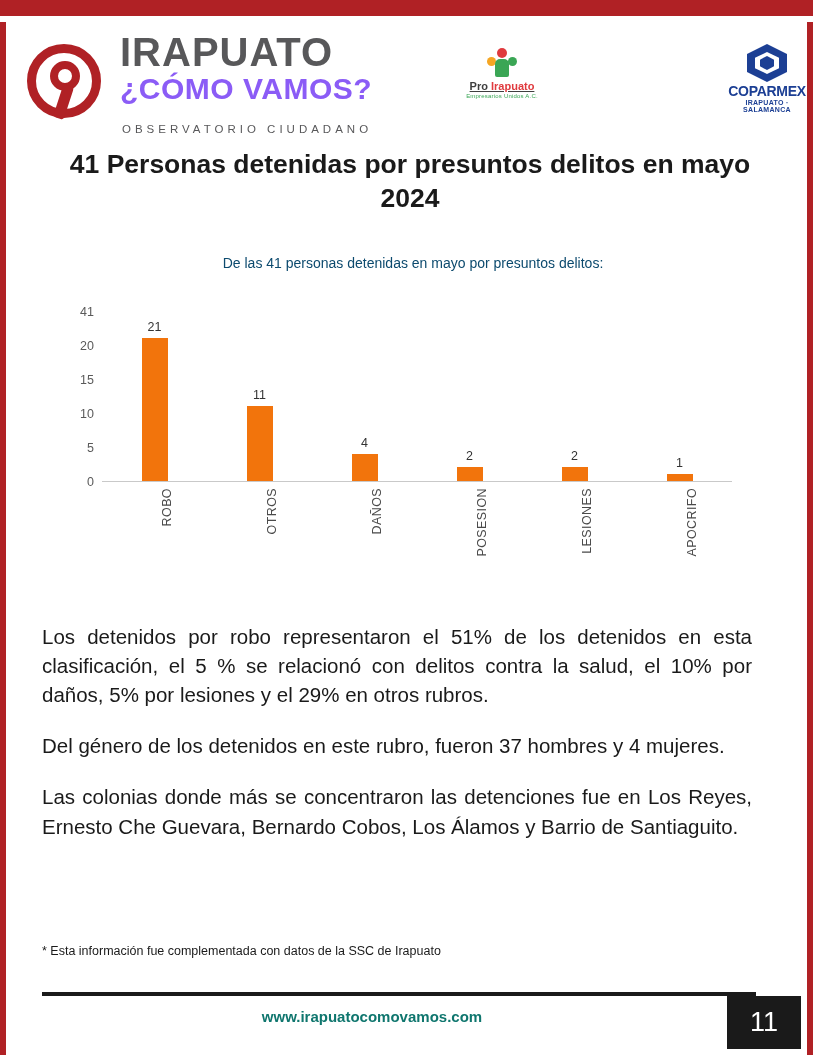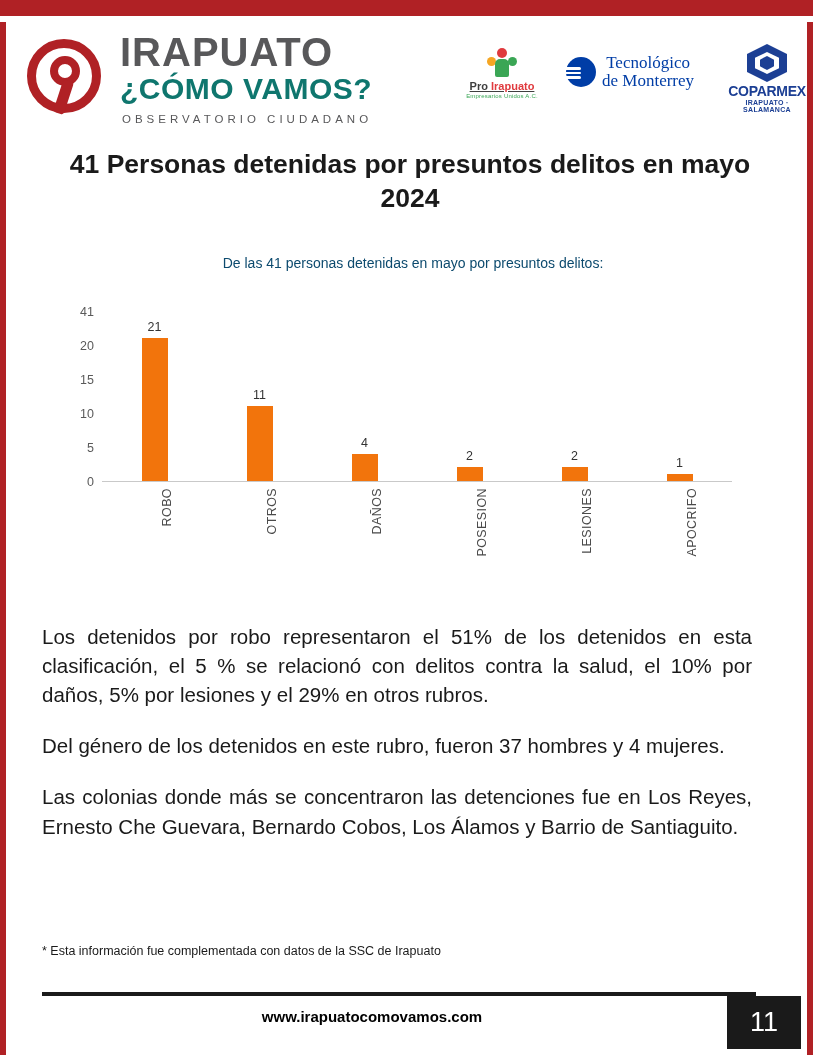--- a/index.html
+++ b/index.html
@@ -97,29 +97,29 @@
   }
   .logo-text .l1 {
     font-size: 40px;
     font-weight: bold;
     letter-spacing: 1px;
     color: #58585a;
   }
   .logo-text .l2 {
     font-size: 30px;
     font-weight: bold;
-    color: #0f766e;
+    color: #8b5cf6;
     margin-top: 2px;
     letter-spacing: 0.5px;
   }
   .logo-text .l3 {
     font-size: 11.5px;
     letter-spacing: 4px;
     color: #58585a;
-    margin-top: 10px;
+    margin-top: 20px;
     padding-left: 2px;
   }
 
   .partner {
     position: absolute;
     text-align: center;
   }
   .partner-pro {
     left: 450px;
     top: 20px;
@@ -387,21 +387,21 @@
     background: #1a1a1a;
   }
   .footer-url {
     position: absolute;
     left: 36px;
     top: 1008px;
     width: 660px;
     text-align: center;
     font-size: 15px;
     font-weight: bold;
-    color: #000000;
+    color: #0f766e;
   }
   .page-box {
     position: absolute;
     right: 6px;
     top: 996px;
     width: 74px;
     height: 53px;
     background: #1a1a1a;
     color: #ffffff;
     font-size: 27px;
@@ -436,31 +436,20 @@
       <div class="pro-mark">
         <div class="dot d1"></div>
         <div class="dot d2"></div>
         <div class="dot d3"></div>
         <div class="body"></div>
       </div>
       <div class="pro-name"><span>Pro </span><span class="hi">Irapuato</span></div>
       <div class="pro-sub">Empresarios Unidos A.C.</div>
     </div>
 
-    <div class="partner partner-tec">
-      <div class="tec-mark">
-        <div class="bar b1"></div>
-        <div class="bar b2"></div>
-        <div class="bar b3"></div>
-      </div>
-      <div class="tec-text">
-        <div class="t1">Tecnológico</div>
-        <div class="t2">de Monterrey</div>
-      </div>
-    </div>
 
     <div class="partner partner-cop">
       <div class="cop-mark">
         <div class="hex"></div>
         <div class="hex2"></div>
         <div class="hex3"></div>
       </div>
       <div class="cop-name">COPARMEX</div>
       <div class="cop-sub">IRAPUATO · SALAMANCA</div>
     </div>

